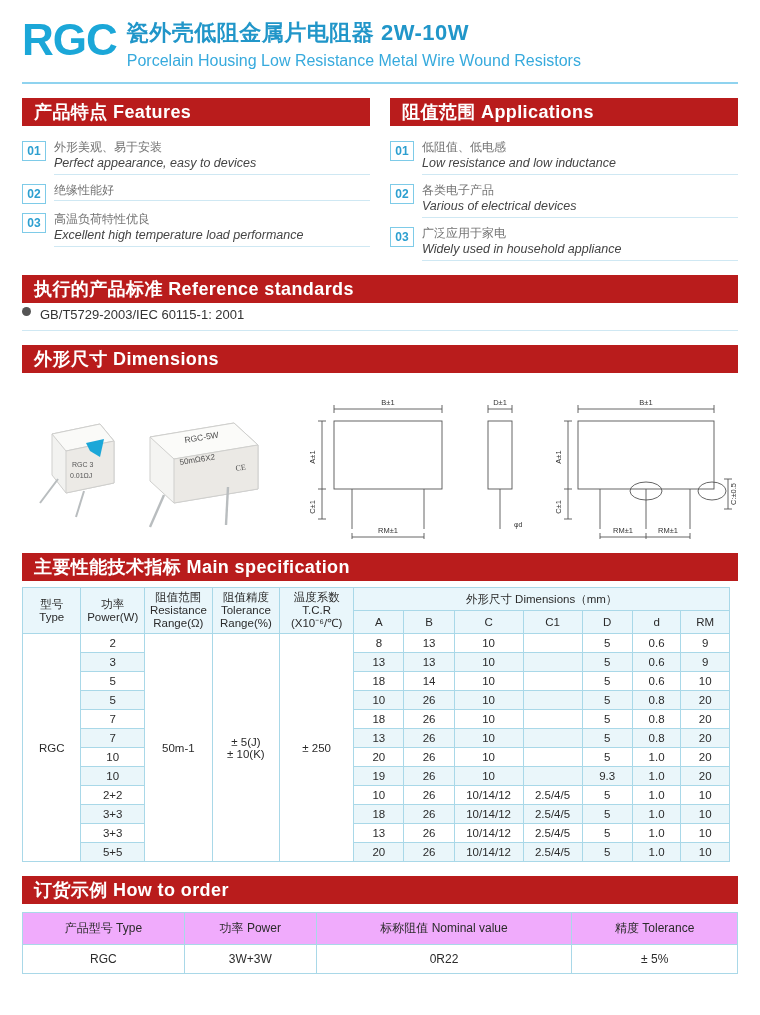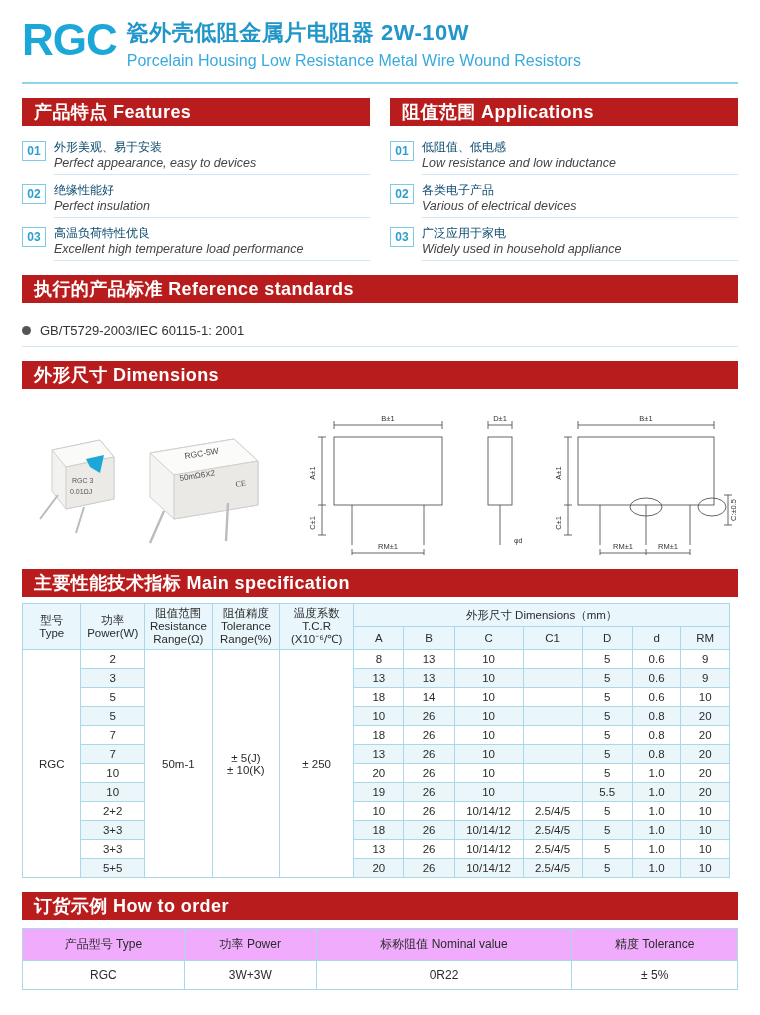--- a/index.html
+++ b/index.html
@@ -49,31 +49,31 @@
   
   .cols { display:flex; gap: 20px; }
   .col { width: 348px; }
   .feat { display: flex; margin-top: 9px; }
   .feat .num {
     border: 1px solid #7ecbe8; color: #2c9fd0; font-size: 12px;
     width: 24px; height: 20px; line-height: 18px; text-align: center;
     margin-right: 8px; flex: none; font-weight: bold;
   }
   .feat .txt { flex: 1; padding-top: 0; }
-  .feat .cn { font-size: 12px; color: #0c4a6e; line-height: 13px; }
+  .feat .cn { font-size: 12px; color: #737373; line-height: 13px; }
   .feat .en {
     font-size: 12.5px; color: #444; line-height: 16px;
     font-style: italic; margin-top: 1px;
     font-family: "Liberation Sans", sans-serif;
   }
   .feat .line { border-bottom: 1px solid #cfe8f3; margin-top: 3px; }
 
   
   .std {
-    margin-top: 20px; font-size: 13px; color: #333; display:flex; align-items:center;
+    margin-top: 4px; font-size: 13px; color: #333; display:flex; align-items:flex-start;
   }
   .std .dot {
     width: 9px; height: 9px; border-radius: 50%; background: #555;
     display:inline-block; margin-right: 9px;
   }
   .std-line { border-bottom: 1px solid #cfe8f3; margin-top: 8px; }
 
   
   .dims { position: relative; height: 160px; margin-top: 6px; }
   .dims svg { position: absolute; left: 0; top: 0; }
@@ -127,21 +127,20 @@
           <div class="cn">外形美观、易于安装</div>
           <div class="en">Perfect appearance, easy to devices</div>
           <div class="line"></div>
         </div>
       </div>
 
       <div class="feat">
         <div class="num">02</div>
         <div class="txt">
           <div class="cn">绝缘性能好</div>
-          <div class="en">Perfect  insulation</div>
           <div class="line"></div>
         </div>
       </div>
 
       <div class="feat">
         <div class="num">03</div>
         <div class="txt">
           <div class="cn">高温负荷特性优良</div>
           <div class="en">Excellent high temperature load performance</div>
           <div class="line"></div>
@@ -396,21 +395,21 @@
         <td>5</td>
         <td>1.0</td>
         <td>20</td>
       </tr>
       <tr class="alt">
         <td>10</td>
         <td>19</td>
         <td>26</td>
         <td>10</td>
         <td></td>
-        <td>5.5</td>
+        <td>9.3</td>
         <td>1.0</td>
         <td>20</td>
       </tr>
       <tr>
         <td>2+2</td>
         <td>10</td>
         <td>26</td>
         <td>10/14/12</td>
         <td>2.5/4/5</td>
         <td>5</td>

